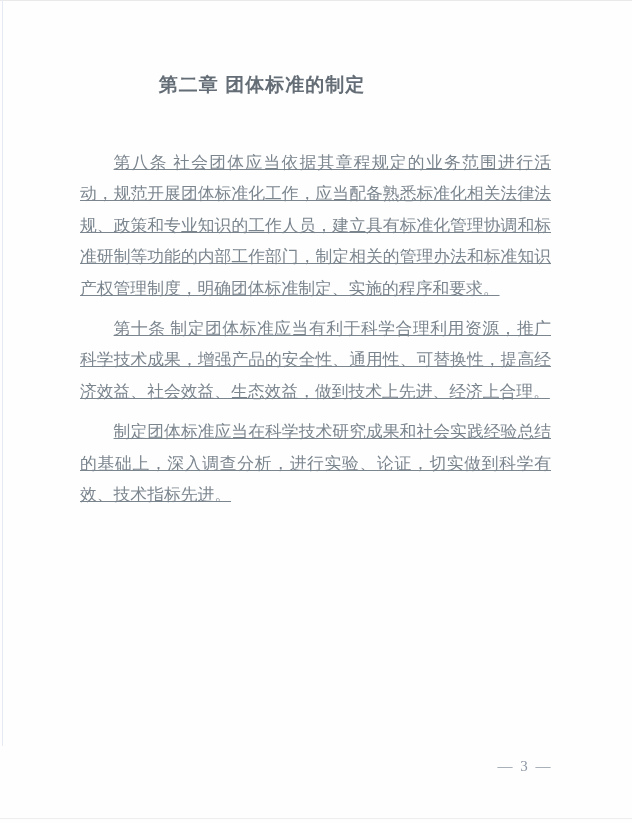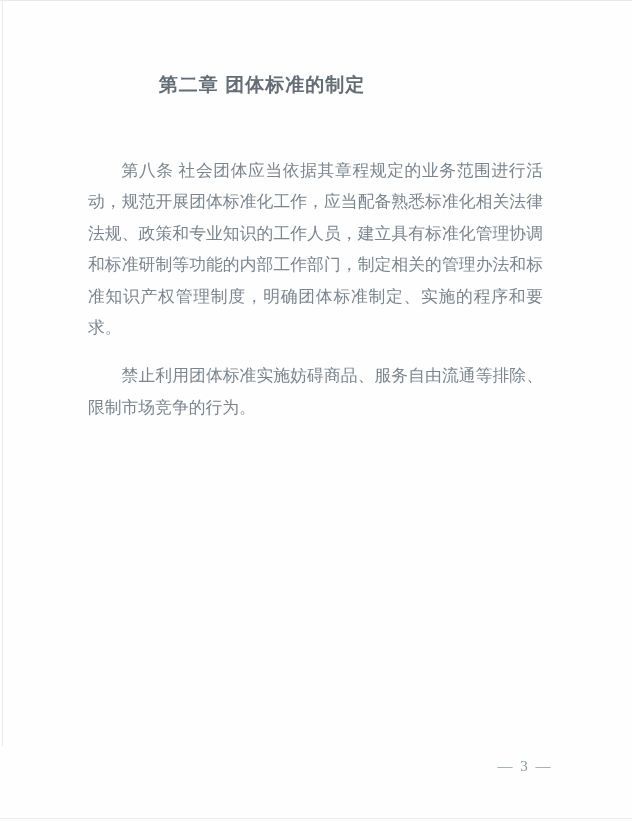--- a/index.html
+++ b/index.html
@@ -55,23 +55,24 @@
     left: 71px;
     top: 138px;
     width: 489px;
     font-size: 16.8px;
     line-height: 31.4px;
     color: #7b858e;
     text-align: justify;
     text-justify: inter-ideograph;
   }
   .body-text p {
-    margin: 17px;
+    margin: 9px;
     padding: 0;
     text-indent: 2em;
+    text-decoration: underline;
   }
   .page-number {
     position: absolute;
     left: 470px;
     top: 758px;
     width: 110px;
     text-align: center;
     font-size: 15px;
     letter-spacing: 2px;
     color: #8c97a3;
@@ -82,17 +83,18 @@
 
 <div class="page">
   <div class="edge-top"></div>
   <div class="edge-left"></div>
   <div class="edge-bottom"></div>
 
   <div class="chapter-title">第二章 团体标准的制定</div>
 
   <div class="body-text">
     <p>第八条 社会团体应当依据其章程规定的业务范围进行活动，规范开展团体标准化工作，应当配备熟悉标准化相关法律法规、政策和专业知识的工作人员，建立具有标准化管理协调和标准研制等功能的内部工作部门，制定相关的管理办法和标准知识产权管理制度，明确团体标准制定、实施的程序和要求。</p>
-    <p>禁止利用团体标准实施妨碍商品、服务自由流通等排除、限制市场竞争的行为。</p>
+    <p>第十条 制定团体标准应当有利于科学合理利用资源，推广科学技术成果，增强产品的安全性、通用性、可替换性，提高经济效益、社会效益、生态效益，做到技术上先进、经济上合理。</p>
+    <p>制定团体标准应当在科学技术研究成果和社会实践经验总结的基础上，深入调查分析，进行实验、论证，切实做到科学有效、技术指标先进。</p>
   </div>
 
   <div class="page-number">— 3 —</div>
 </div>
 
 </body></html>

